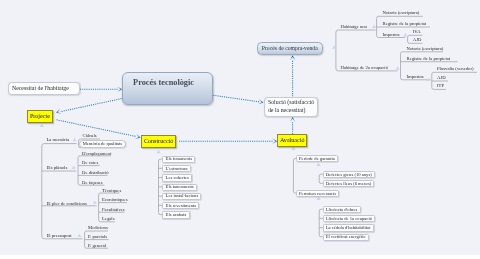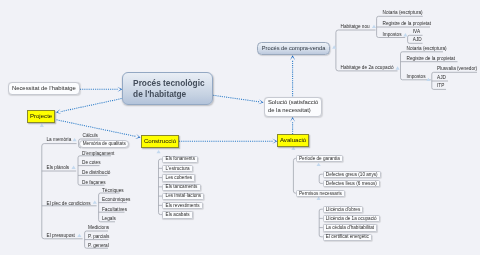--- a/index.html
+++ b/index.html
@@ -1,17 +1,17 @@
 <!DOCTYPE html>
 <html><head>
 <meta charset="utf-8">
 <style>
   html,body{margin:0;padding:0;}
   body{width:480px;height:259px;background:#ffffff;font-family:"Liberation Sans",sans-serif;overflow:hidden;}
-  #canvas{position:absolute;left:0;top:0;width:480px;height:255px;background:#f1f2f7;}
+  #canvas{position:absolute;left:0;top:0;width:480px;height:255px;background:#f1f2f7;font-family:Liberation Serif, serif;}
   svg.links{position:absolute;left:0;top:0;width:480px;height:259px;overflow:visible;}
   .node{position:absolute;box-sizing:border-box;white-space:nowrap;}
 
   .central{left:122.3px;top:71.7px;width:91px;height:33px;border:1px solid #93a8c3;border-radius:6px;
     background:linear-gradient(180deg,#e9eef5 0%,#dbe3ee 30%,#c6d2e2 70%,#b3c3da 100%);
     box-shadow:0.8px 1px 1.6px rgba(0,0,0,.22);
     font-weight:bold;font-size:8.3px;color:#434d5b;line-height:10.7px;text-align:left;padding:5.6px 0 0 9.8px;}
 
   .grad{border:1px solid #9aa9bd;border-radius:4.5px;
     background:linear-gradient(180deg,#eef2f7 0%,#dbe3ee 45%,#bdcade 100%);
@@ -130,21 +130,20 @@
     <path class="mk" d="M334.20 45.30L336.30 48.70L332.10 48.70Z"></path>
     <path class="mk" d="M374.00 24.70L376.10 28.10L371.90 28.10Z"></path>
     <path class="mk" d="M405.40 33.10L407.50 36.50L403.30 36.50Z"></path>
     <path class="mk" d="M397.60 66.30L399.70 69.70L395.50 69.70Z"></path>
     <path class="mk" d="M428.40 77.70L430.50 81.10L426.30 81.10Z"></path>
     </g>
   </svg>
 
   <div class="node central">
     <span>Procés tecnològic</span><br>
-    <span>de l'habitatge</span>
   </div>
 
   <div class="node wbox" style="left:8px;top:82px;width:72px;">Necessitat de l'habitatge</div>
 
   <div class="node yel" style="left:27px;top:110px;">Projecte</div>
 
   <div class="node yel" style="left:141px;top:135px;">Construcció</div>
 
   <div class="node yel" style="left:277px;top:134px;">Avaluació</div>
 

